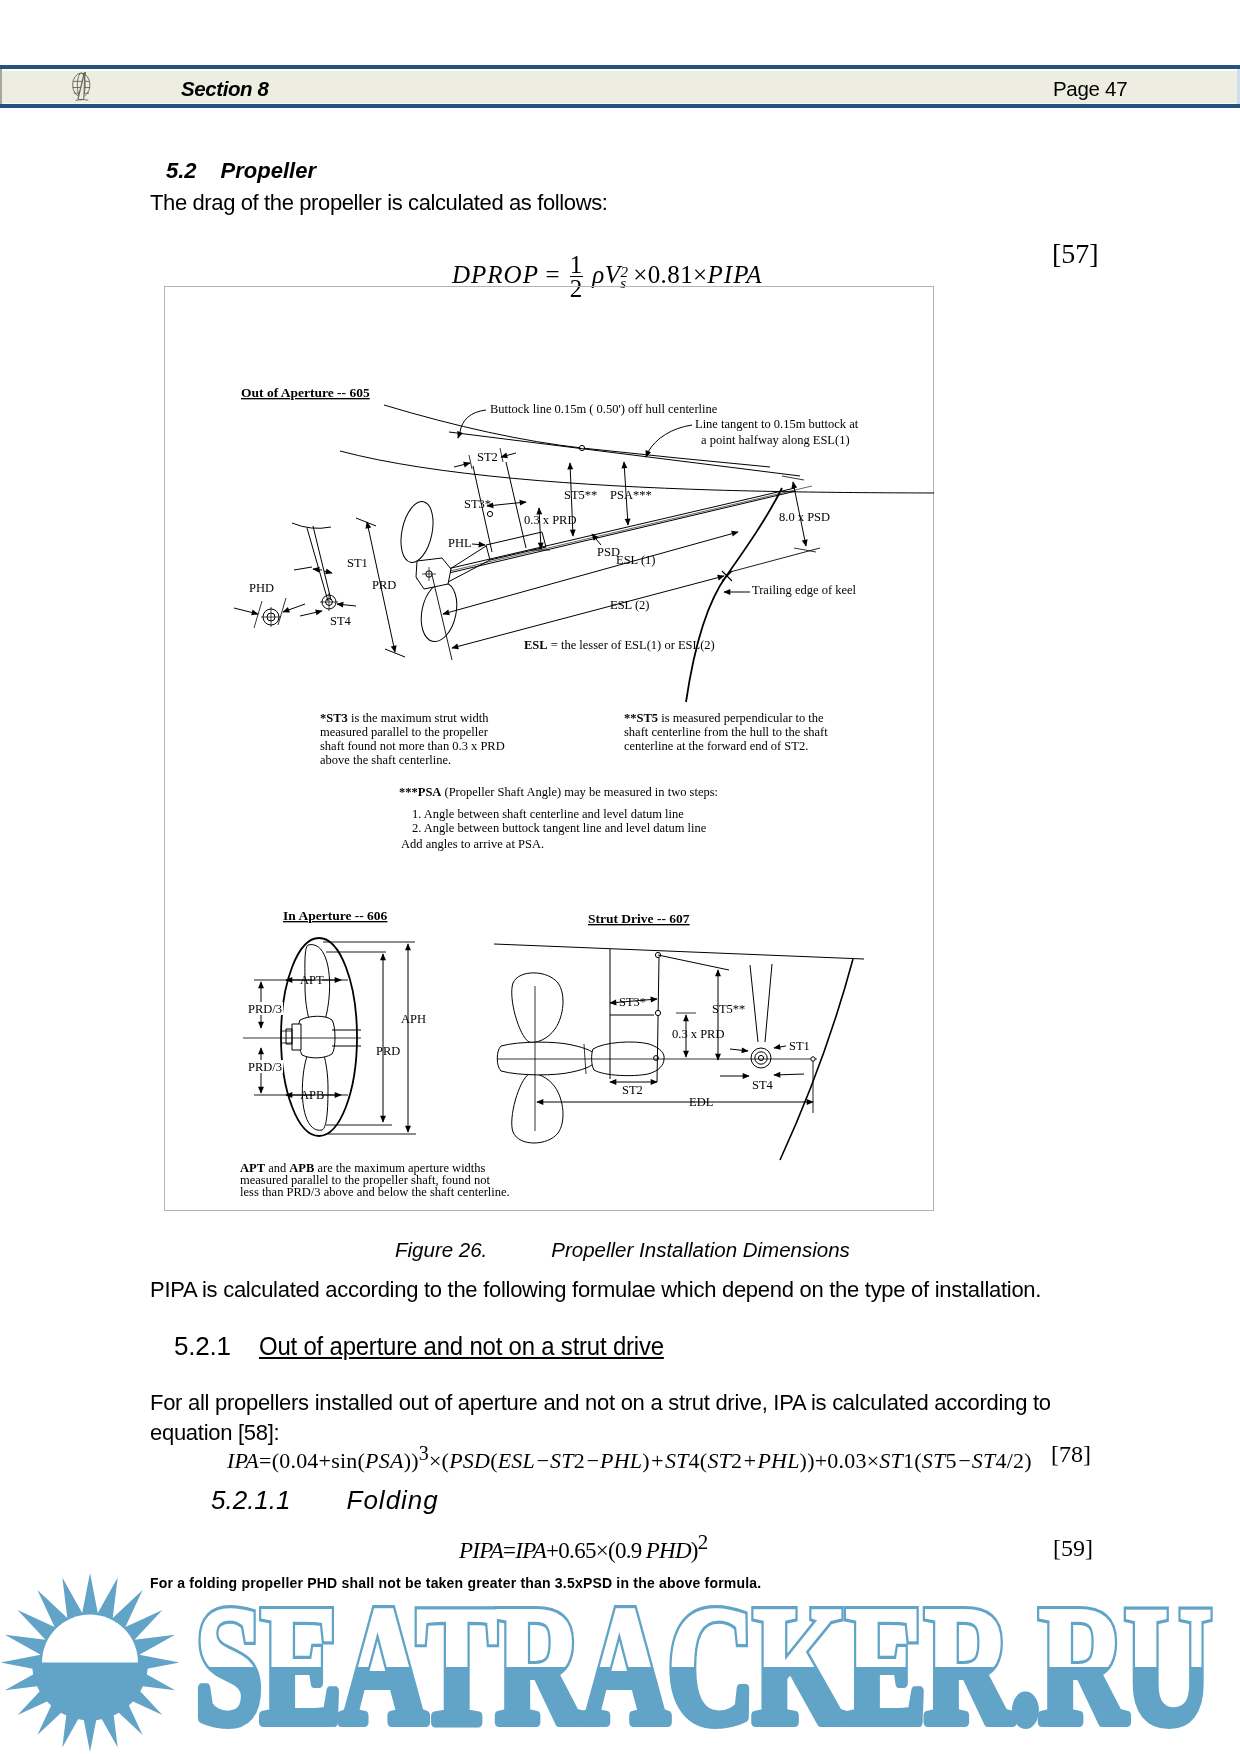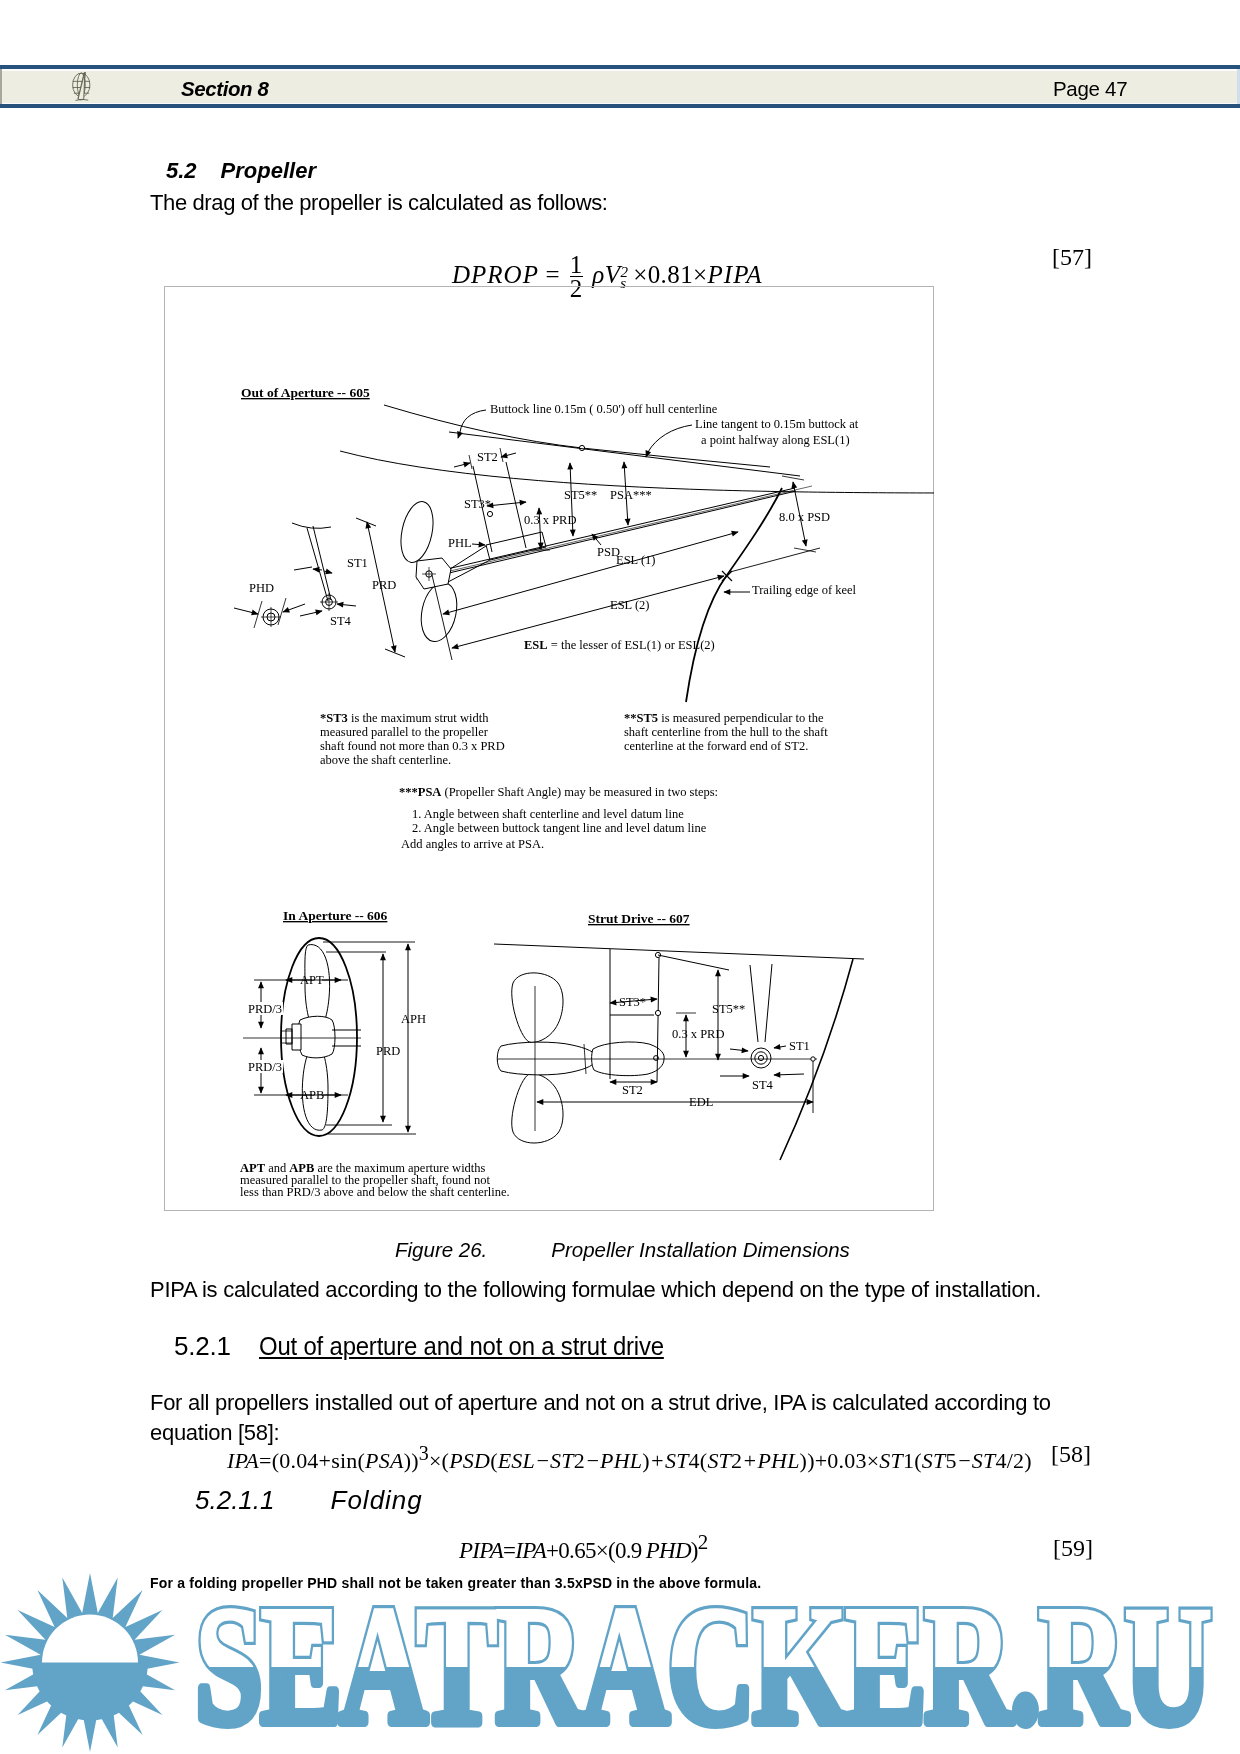--- a/index.html
+++ b/index.html
@@ -36,21 +36,21 @@
 
 <div class="abs serif" style="left:452px;top:231px;font-size:25px;font-style:italic;letter-spacing:0.4px;margin-top:23px;">
   <span style="letter-spacing:1px;">DPROP</span>&nbsp;<span style="font-style:normal;">=</span>
   <span style="display:inline-block;vertical-align:-14px;text-align:center;font-style:normal;margin:0 3px;">
     <span style="display:block;line-height:22px;">1</span>
     <span style="display:block;border-top:1.5px solid #000;line-height:24px;">2</span>
   </span>
   <span style="font-family:'Liberation Serif';">ρV<span style="font-size:15px;vertical-align:6px;">2</span><span style="font-size:15px;vertical-align:-5px;margin-left:-8px;">s</span></span>
   <span style="font-style:normal;">×0.81×</span><span style="letter-spacing:1px;">PIPA</span>
 </div>
-<div class="abs serif" style="left:1052px;top:238px;font-size:24px;margin-top:6px;">[57]</div>
+<div class="abs serif" style="left:1052px;top:238px;font-size:28px;">[57]</div>
 
 <div class="abs" style="left:164px;top:286px;width:770px;height:925px;border:1.5px solid #b3b3b3;box-sizing:border-box;"></div>
 <svg class="abs" style="left:164px;top:286px;" width="770" height="925" viewBox="0 0 770 925" font-family="'Liberation Serif',serif" font-size="12.5px" fill="#000">
 <defs>
 <marker id="ah" viewBox="0 0 10 10" refX="9" refY="5" markerWidth="9" markerHeight="7" orient="auto-start-reverse">
   <path d="M0,0.8 L10,5 L0,9.2 z" fill="#000"></path>
 </marker>
 </defs>
 <g stroke="#000" stroke-width="1" fill="none">
 
@@ -265,23 +265,23 @@
 
 <div class="abs" style="left:395px;top:1238px;font-size:20.5px;font-style:italic;text-align:center;">Figure 26.<span style="display:inline-block;width:64px;"></span>Propeller Installation Dimensions</div>
 
 <div class="abs" style="left:150px;top:1277px;font-size:22px;letter-spacing:-0.28px;">PIPA is calculated according to the following formulae which depend on the type of installation.</div>
 
 <div class="abs" style="left:174px;top:1331px;font-size:26px;letter-spacing:-0.2px;">5.2.1<span style="display:inline-block;width:28px;"></span><span style="text-decoration:underline;display:inline-block;transform:scaleX(0.92);transform-origin:0 0;">Out of aperture and not on a strut drive</span></div>
 
 <div class="abs" style="left:150px;top:1388px;font-size:22px;letter-spacing:-0.28px;line-height:30px;">For all propellers installed out of aperture and not on a strut drive, IPA is calculated according to<br>equation [58]:</div>
 
 <div class="abs serif" style="left:227px;top:1442px;font-size:22px;font-style:italic;letter-spacing:0.22px;">IPA<span style="font-style:normal;">=(0.04+sin(</span>PSA<span style="font-style:normal;">))</span><span style="font-size:20px;vertical-align:8px;font-style:normal;">3</span><span style="font-style:normal;">×(</span>PSD<span style="font-style:normal;">(</span>ESL−ST<span style="font-style:normal;">2</span>−PHL<span style="font-style:normal;">)</span>+ST<span style="font-style:normal;">4(</span>ST<span style="font-style:normal;">2</span>+PHL<span style="font-style:normal;">))+0.03×</span>ST<span style="font-style:normal;">1(</span>ST<span style="font-style:normal;">5</span>−ST<span style="font-style:normal;">4/2)</span></div>
-<div class="abs serif" style="left:1051px;top:1441px;font-size:24px;">[58]</div>
-
-<div class="abs" style="left:195px;top:1485px;font-size:26px;font-style:italic;">5.2.1.1<span style="display:inline-block;width:56px;"></span><span style="letter-spacing:1px;">Folding</span></div>
+<div class="abs serif" style="left:1051px;top:1441px;font-size:24px;">[78]</div>
+
+<div class="abs" style="left:211px;top:1485px;font-size:26px;font-style:italic;">5.2.1.1<span style="display:inline-block;width:56px;"></span><span style="letter-spacing:1px;">Folding</span></div>
 
 <div class="abs serif" style="left:459px;top:1530px;font-size:23px;letter-spacing:-0.7px;font-style:italic;">PIPA<span style="font-style:normal;">=</span>IPA<span style="font-style:normal;">+0.65×(0.9</span><span style="margin-left:4px;">PHD</span><span style="font-style:normal;">)</span><span style="font-size:21px;vertical-align:9px;font-style:normal;">2</span></div>
 <div class="abs serif" style="left:1053px;top:1535px;font-size:24px;">[59]</div>
 
 <div class="abs" style="left:150px;top:1575px;font-size:14px;letter-spacing:0.2px;font-weight:bold;">For a folding propeller PHD shall not be taken greater than 3.5xPSD in the above formula.</div>
 
 <svg class="abs" style="left:0;top:1560px;" width="1240" height="194" viewBox="0 0 1240 194">
   <defs>
     <clipPath id="wtop">
         <rect x="0" y="0" width="1240" height="107"></rect>

